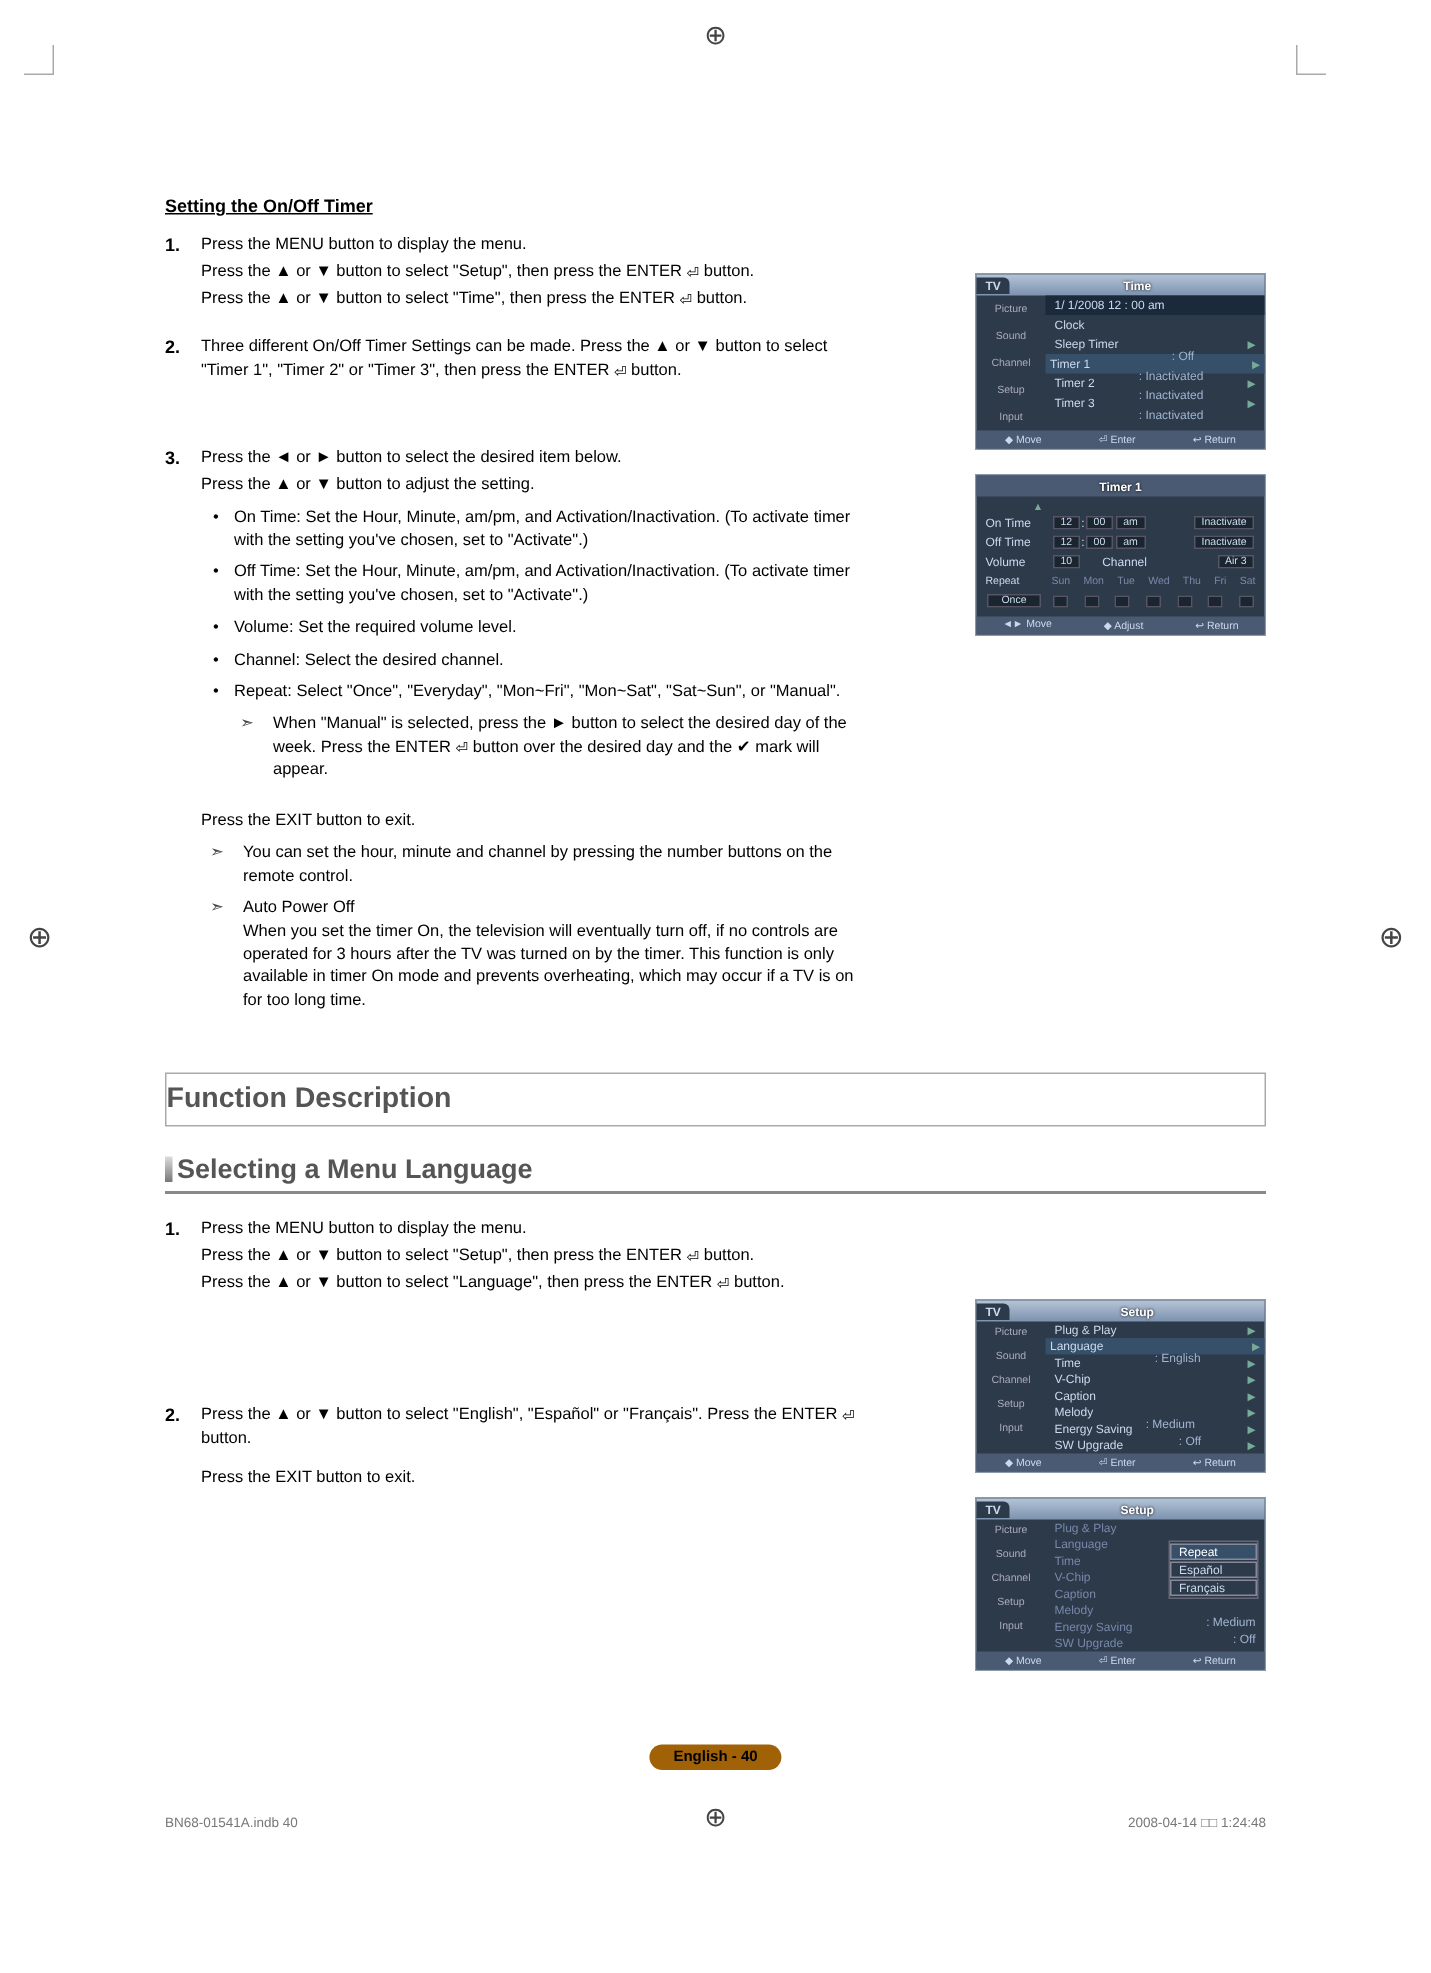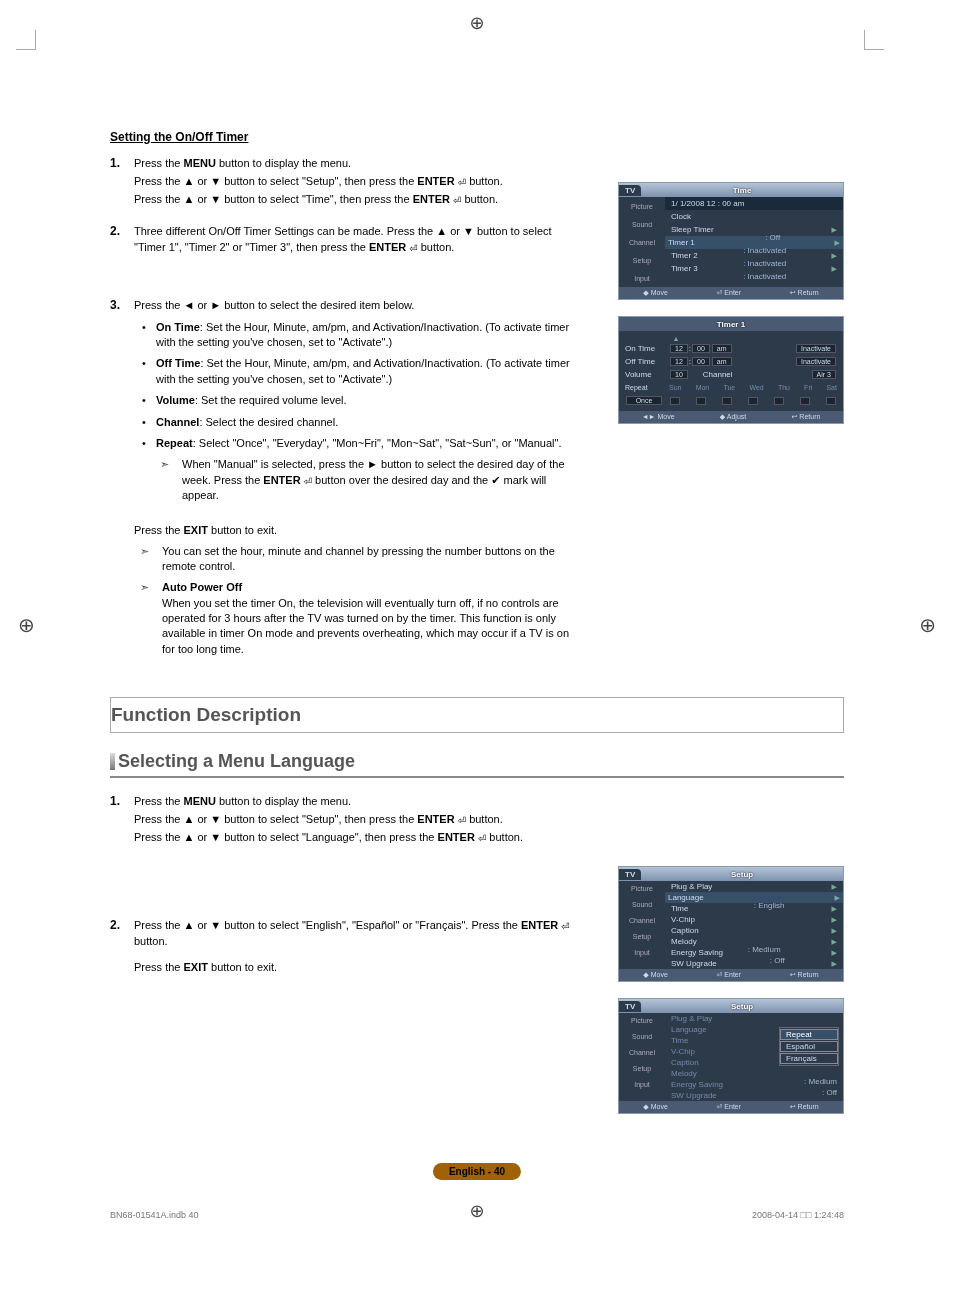--- a/index.html
+++ b/index.html
@@ -37,21 +37,21 @@
   ul.bullets { list-style: none; padding-left: 8px; margin-top: 6px; }
   ul.bullets li { display: flex; margin-bottom: 6px; line-height: 1.4; }
   ul.bullets li .dot { width: 14px; flex-shrink: 0; }
   ul.bullets li .txt { flex: 1; }
   ul.arrows { list-style: none; padding-left: 18px; margin-top:4px;}
   ul.arrows li { display:flex; margin-bottom:6px; line-height:1.4;}
   ul.arrows li .arr { width:22px; flex-shrink:0; color:#444;}
   ul.arrows li .txt{ flex:1;}
 
   .left-col { width: 470px; }
-  .right-col { position: absolute; right: 110px; width: 226px; }
+  .right-col { position: absolute; right: 110px; width: 194px; }
 
   .osd {
     background: #2d3a4a;
     color: #cbd9ee;
     font-size: 8px;
     margin-bottom: 16px;
     border: 1px solid #8899aa;
   }
   .osd .hdr { display:flex; background: linear-gradient(#b4c4d7,#7d92af); color:#000; height:14px; align-items:center;}
   .osd .hdr .tab { background:#2d3a4a; color:#cbd9ee; padding:1px 6px; border-top-right-radius:4px; font-weight:bold;}
@@ -76,21 +76,21 @@
   }
   .h2::before {
     content:""; position:absolute; left:0; top:2px; bottom:6px; width:5px;
     background: linear-gradient(#ddd,#777);
   }
   .pgnum {
     position:absolute; left:50%; transform:translateX(-50%); bottom:70px;
     background:#a16207; border-radius:10px; padding:3px 16px; font-size:10px; font-weight:bold;
   }
   .footer { position:absolute; bottom:30px; left:110px; right:110px; display:flex; justify-content:space-between; font-size:9px; color:#777;}
-  b{font-weight:bold;}
+  b{font-weight:normal;}
   .enter-icon{font-size:10px;display:inline-block;transform:translateY(1px);}
 </style>
 </head>
 <body>
 
 <div class="page">
   <div class="crop-tl"></div>
   <div class="crop-tr"></div>
   <div class="reg-top">⊕</div>
   <div class="reg-bottom">⊕</div>
@@ -354,20 +354,21 @@
           <span class="num">2.</span>
           <div class="body">
             <p>Three different On/Off Timer Settings can be made. Press the ▲ or ▼ button to select "Timer 1", "Timer 2" or "Timer 3", then press the  <b>ENTER</b> <span class="enter-icon">⏎</span> button.</p>
           </div>
         </li>
         <div style="height: 26px;"></div>
         <li>
           <span class="num">3.</span>
           <div class="body">
             <p>Press the ◄ or ► button to select the desired item below.</p>
+            <p>Press the ▲ or ▼ button to adjust the setting.</p>
             <ul class="bullets">
               <li>
                 <span class="dot">•</span>
                 <span class="txt"><b>On Time</b>: Set the Hour, Minute, am/pm, and Activation/Inactivation. (To activate timer with the setting you've chosen, set to "Activate".)</span>
               </li>
               <li>
                 <span class="dot">•</span>
                 <span class="txt"><b>Off Time</b>: Set the Hour, Minute, am/pm, and Activation/Inactivation. (To activate timer with the setting you've chosen, set to "Activate".)</span>
               </li>
               <li>

